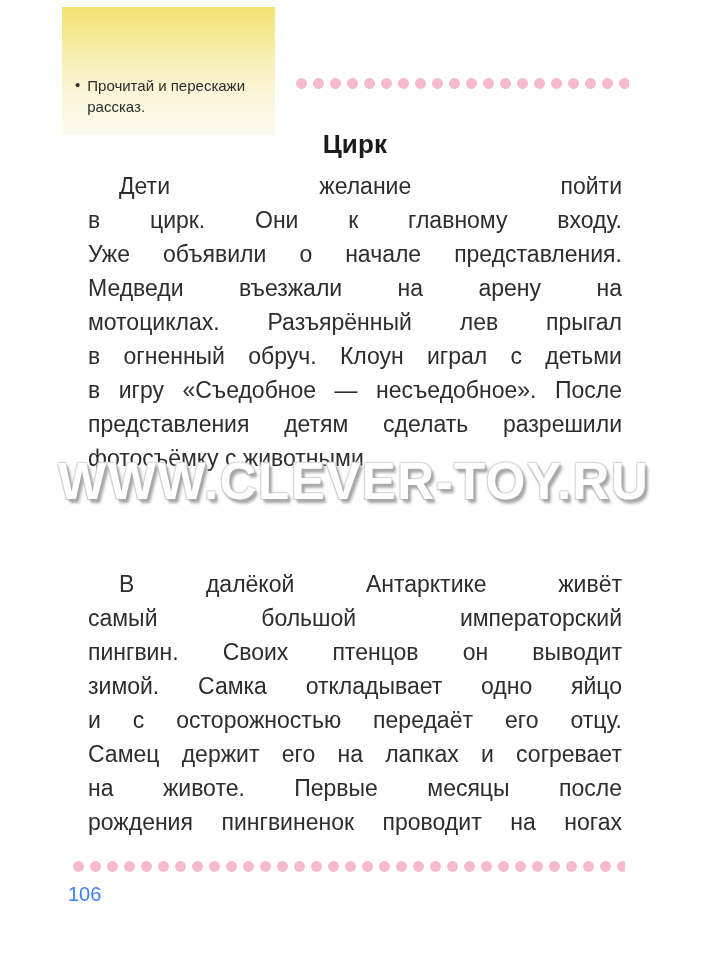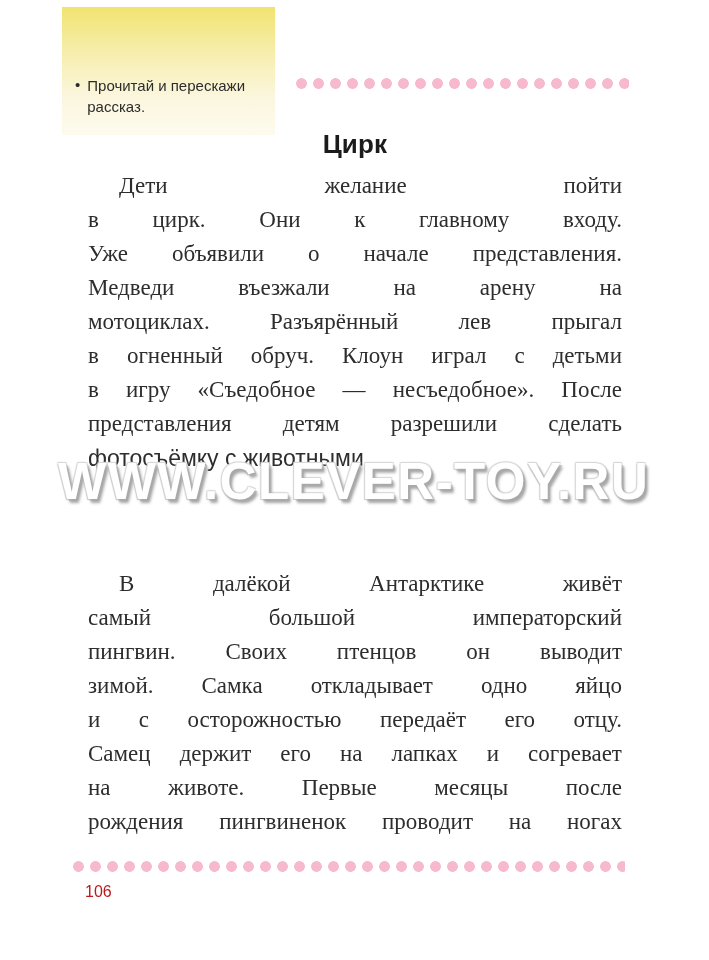--- a/index.html
+++ b/index.html
@@ -60,21 +60,21 @@
   
   .para {
     position: absolute;
     left: 88px; width: 534px;
     font-size: 23px;
     color: #2d2d2d;
   }
   .para-circus   { top: 169px; }
   .para-penguins { top: 567px; }
   .tline { height: 34px; line-height: 34px; white-space: nowrap; }
-  .tline.just { display: flex; justify-content: space-between; font-family: Liberation Serif, serif; }
+  .tline.just { display: flex; justify-content: space-between; }
   .tline.indent { padding-left: 31px; }
 
   
   .watermark {
     position: absolute;
     left: 58px; top: 452px;
     width: 650px;
     font-size: 51px;
     font-weight: bold;
     letter-spacing: 1.5px;
@@ -84,23 +84,23 @@
       3px 4px 3px #a8a8a8,
       -1px -1px 1px #d8d8d8,
       1px -1px 1px #d8d8d8,
       -1px 1px 1px #c9c9c9,
       2px 2px 1px #bdbdbd;
     pointer-events: none;
   }
 
   .page-number {
     position: absolute;
-    left: 85px; top: 883px;
-    font-size: 16px;
-    color: #b91c1c;
+    left: 68px; top: 883px;
+    font-size: 20px;
+    color: #3b82f6;
   }
 </style>
 </head>
 <body>
 
 <div class="page">
 
   <div class="note-box">
     <div class="note-line">
       <span class="note-bullet">•</span>
@@ -159,22 +159,22 @@
         <span>в</span>
         <span>игру</span>
         <span>«Съедобное</span>
         <span>—</span>
         <span>несъедобное».</span>
         <span>После</span>
       </div>
       <div class="tline just">
         <span>представления</span>
         <span>детям</span>
+        <span>сделать</span>
         <span>разрешили</span>
-        <span>сделать</span>
       </div>
       <div class="tline">фотосъёмку с животными.</div>
     </div>
 
   <div class="watermark">WWW.CLEVER-TOY.RU</div>
 
 
   <div class="para para-penguins">
       <div class="tline indent just">
         <span>В</span>

